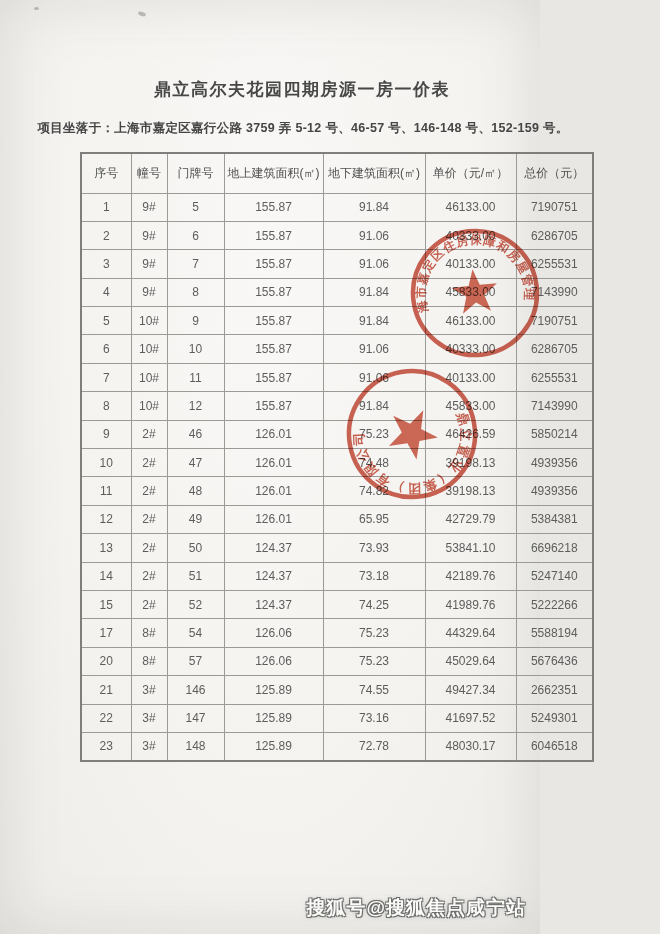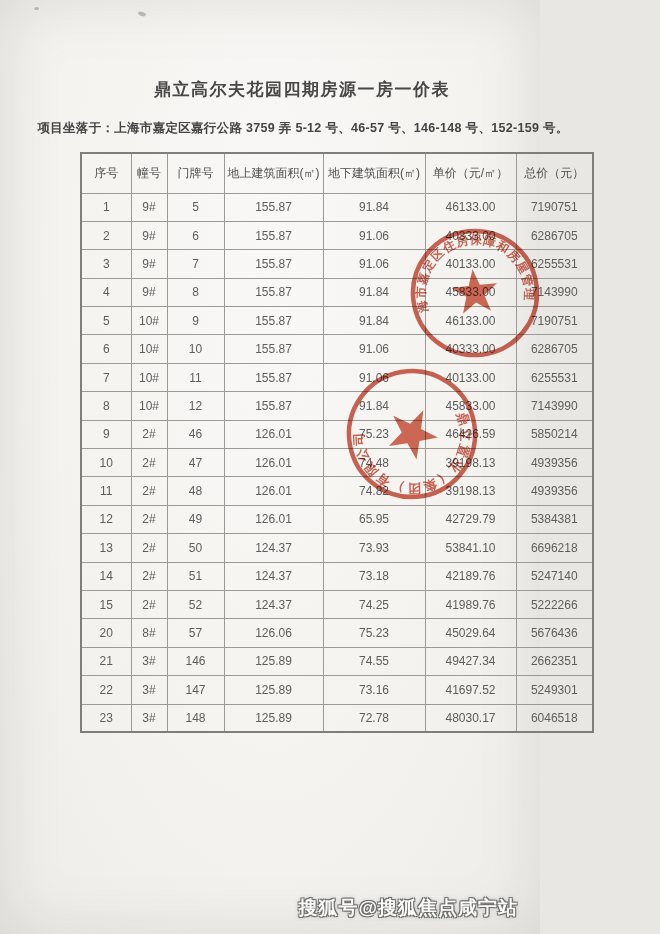--- a/index.html
+++ b/index.html
@@ -47,21 +47,21 @@
   .stamp { position:absolute; mix-blend-mode:multiply; opacity:.88; }
   .stamp-upper { left:400px; top:218px; transform:rotate(-6deg); }
   .stamp-lower { left:337px; top:359px; transform:rotate(170deg); }
   .stamp-ring { fill:none; stroke:#c7503e; stroke-width:4.5px; }
   .stamp-star { fill:#cd5742; }
   .stamp-text { fill:#c7503e; font-weight:bold; font-family:"Liberation Sans","DejaVu Sans",sans-serif; }
   .stamp-upper .stamp-text { font-size:12px; letter-spacing:1px; }
   .stamp-lower .stamp-text { font-size:13px; letter-spacing:2px; }
 
   .watermark {
-    position:absolute; top:895px; right:22px;
+    position:absolute; top:895px; right:14px;
     font-size:19px; font-weight:bold; letter-spacing:1px;
     color:#fbfbfa;
     text-shadow:-1px -1px 0 #6d6d6b, 1px -1px 0 #6d6d6b,
                 -1px 1px 0 #6d6d6b, 1px 1px 0 #6d6d6b,
                  0 0 4px rgba(95,95,92,.55);
   }
 </style>
 </head>
 <body>
 
@@ -224,20 +224,29 @@
         <tr>
           <td>15</td>
           <td>2#</td>
           <td>52</td>
           <td>124.37</td>
           <td>74.25</td>
           <td>41989.76</td>
           <td>5222266</td>
         </tr>
         <tr>
+          <td>17</td>
+          <td>8#</td>
+          <td>54</td>
+          <td>126.06</td>
+          <td>75.23</td>
+          <td>44329.64</td>
+          <td>5588194</td>
+        </tr>
+        <tr>
           <td>20</td>
           <td>8#</td>
           <td>57</td>
           <td>126.06</td>
           <td>75.23</td>
           <td>45029.64</td>
           <td>5676436</td>
         </tr>
         <tr>
           <td>21</td>

